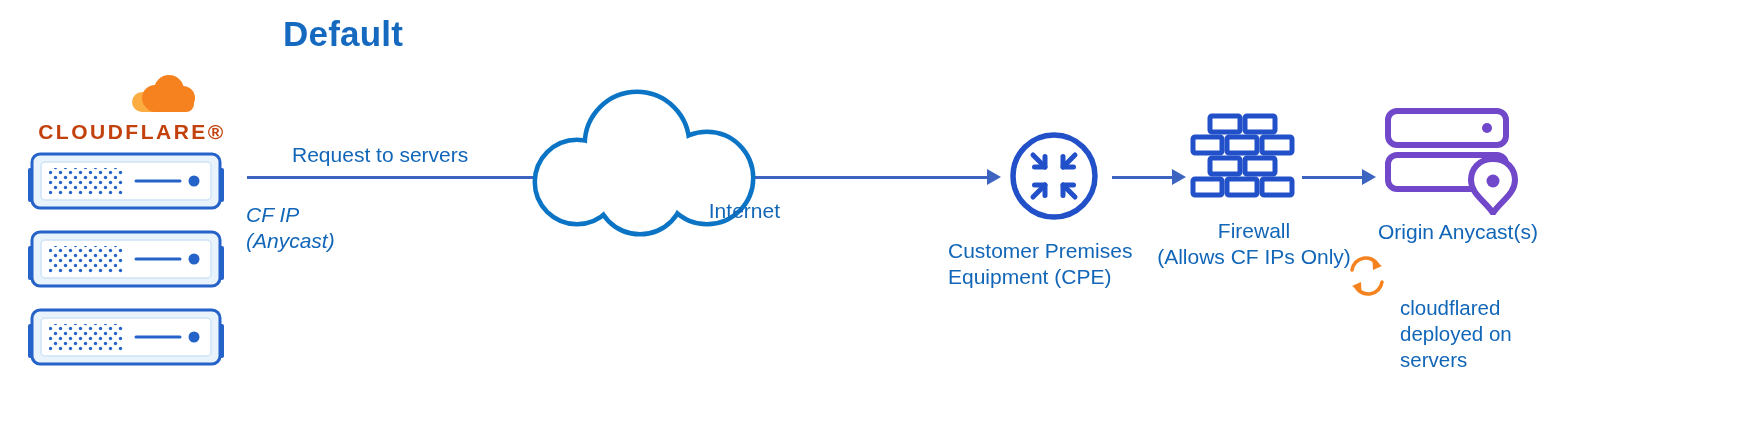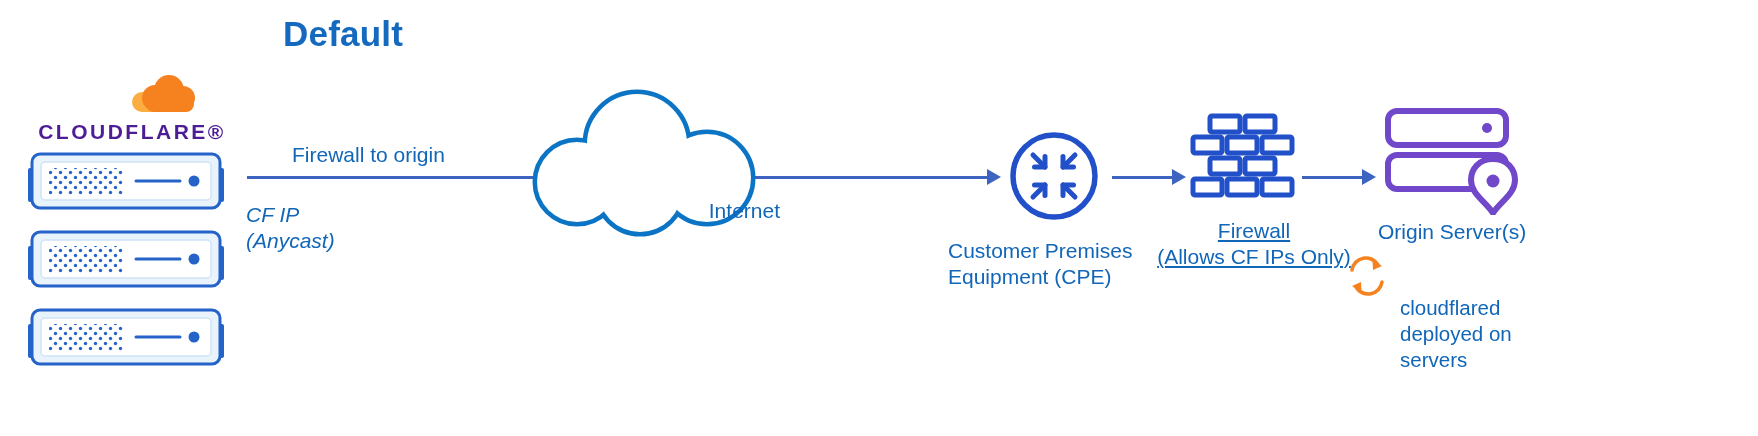--- a/index.html
+++ b/index.html
@@ -8,23 +8,23 @@
     font-family:"Liberation Sans","DejaVu Sans",sans-serif;
   }
   .abs{position:absolute;}
   .title{
     font-size:35px;font-weight:700;color:#1569bf;letter-spacing:0.2px;
   }
   .label{
     color:#1166b8;font-size:21px;line-height:26px;
   }
   .preline{white-space:pre-line;}
-  .center{text-align:center;text-decoration:underline;}
+  .center{text-align:center;}
   .wordmark{
-    font-weight:700;font-size:21px;letter-spacing:2.5px;color:#4c1d95;text-align:center;
+    font-weight:700;font-size:21px;letter-spacing:2.5px;color:#c2410c;text-align:center;
   }
   .line{
     height:3px;background:#3d64c0;
   }
   .arrowhead{
     width:0;height:0;
     border-top:8px solid transparent;
     border-bottom:8px solid transparent;
     border-left:14px solid #3d64c0;
   }
@@ -99,21 +99,21 @@
       <rect x="13" y="12" width="170" height="38" rx="4" fill="#ffffff" stroke="#cfe3f6" stroke-width="1.5"></rect>
       <rect x="21" y="18" width="74" height="27" fill="url(#dotsC)"></rect>
       <line x1="108" y1="31" x2="152" y2="31" stroke="#2563c9" stroke-width="3" stroke-linecap="round"></line>
       <circle cx="166" cy="31" r="5.5" fill="#2563c9"></circle>
     </svg>
   </span>
 
   <div class="abs line z1" style="left:247px;top:176px;width:742px;"></div>
   <div class="abs arrowhead z1" style="left:987px;top:169px;"></div>
 
-  <div class="abs label" style="left:292px;top:142px;">Firewall to origin</div>
+  <div class="abs label" style="left:292px;top:142px;">Request to servers</div>
   <div class="abs label preline" style="left:246px;top:202px;font-style:italic;">CF IP
 (Anycast)</div>
 
   <div class="abs z2" style="left:505px;top:80px;width:275px;height:168px;">
     <svg width="275" height="168" viewBox="0 0 275 168">
       <g stroke="#0b74c5" stroke-width="9" fill="#ffffff">
         <circle cx="132" cy="64" r="50"></circle>
         <circle cx="72" cy="102" r="40"></circle>
         <circle cx="202" cy="98" r="44"></circle>
         <circle cx="135" cy="110" r="42"></circle>
@@ -173,21 +173,21 @@
 
   <span class="abs" style="left:1385px;top:107px;">
     <svg width="138" height="108" viewBox="0 0 138 108">
       <rect x="3" y="4" width="118" height="34" rx="9" fill="#ffffff" stroke="#7248ca" stroke-width="6"></rect>
       <circle cx="102" cy="21" r="5" fill="#7248ca"></circle>
       <rect x="3" y="48" width="118" height="34" rx="9" fill="#ffffff" stroke="#7248ca" stroke-width="6"></rect>
       <path d="M108,52 C94,52 86,62 86,73 C86,87 100,94 108,106 C116,94 130,87 130,73 C130,62 122,52 108,52 Z" fill="#ffffff" stroke="#7248ca" stroke-width="6"></path>
       <circle cx="108" cy="74" r="6.5" fill="#7248ca"></circle>
     </svg>
   </span>
-  <div class="abs label" style="left:1378px;top:219px;">Origin Server(s)</div>
+  <div class="abs label" style="left:1378px;top:219px;">Origin Anycast(s)</div>
 
   <span class="abs" style="left:1344px;top:255px;">
     <svg width="46" height="42" viewBox="0 0 46 42">
       <g stroke="#f6821f" stroke-width="3.6" fill="none" stroke-linecap="round">
         <path d="M8,15 A 14 14 0 0 1 34,10"></path>
         <path d="M38,27 A 14 14 0 0 1 12,32"></path>
       </g>
       <polygon points="38,11 28.5,5 29,15" fill="#f6821f"></polygon>
       <polygon points="8,31 17.5,37 17,27" fill="#f6821f"></polygon>
     </svg>

